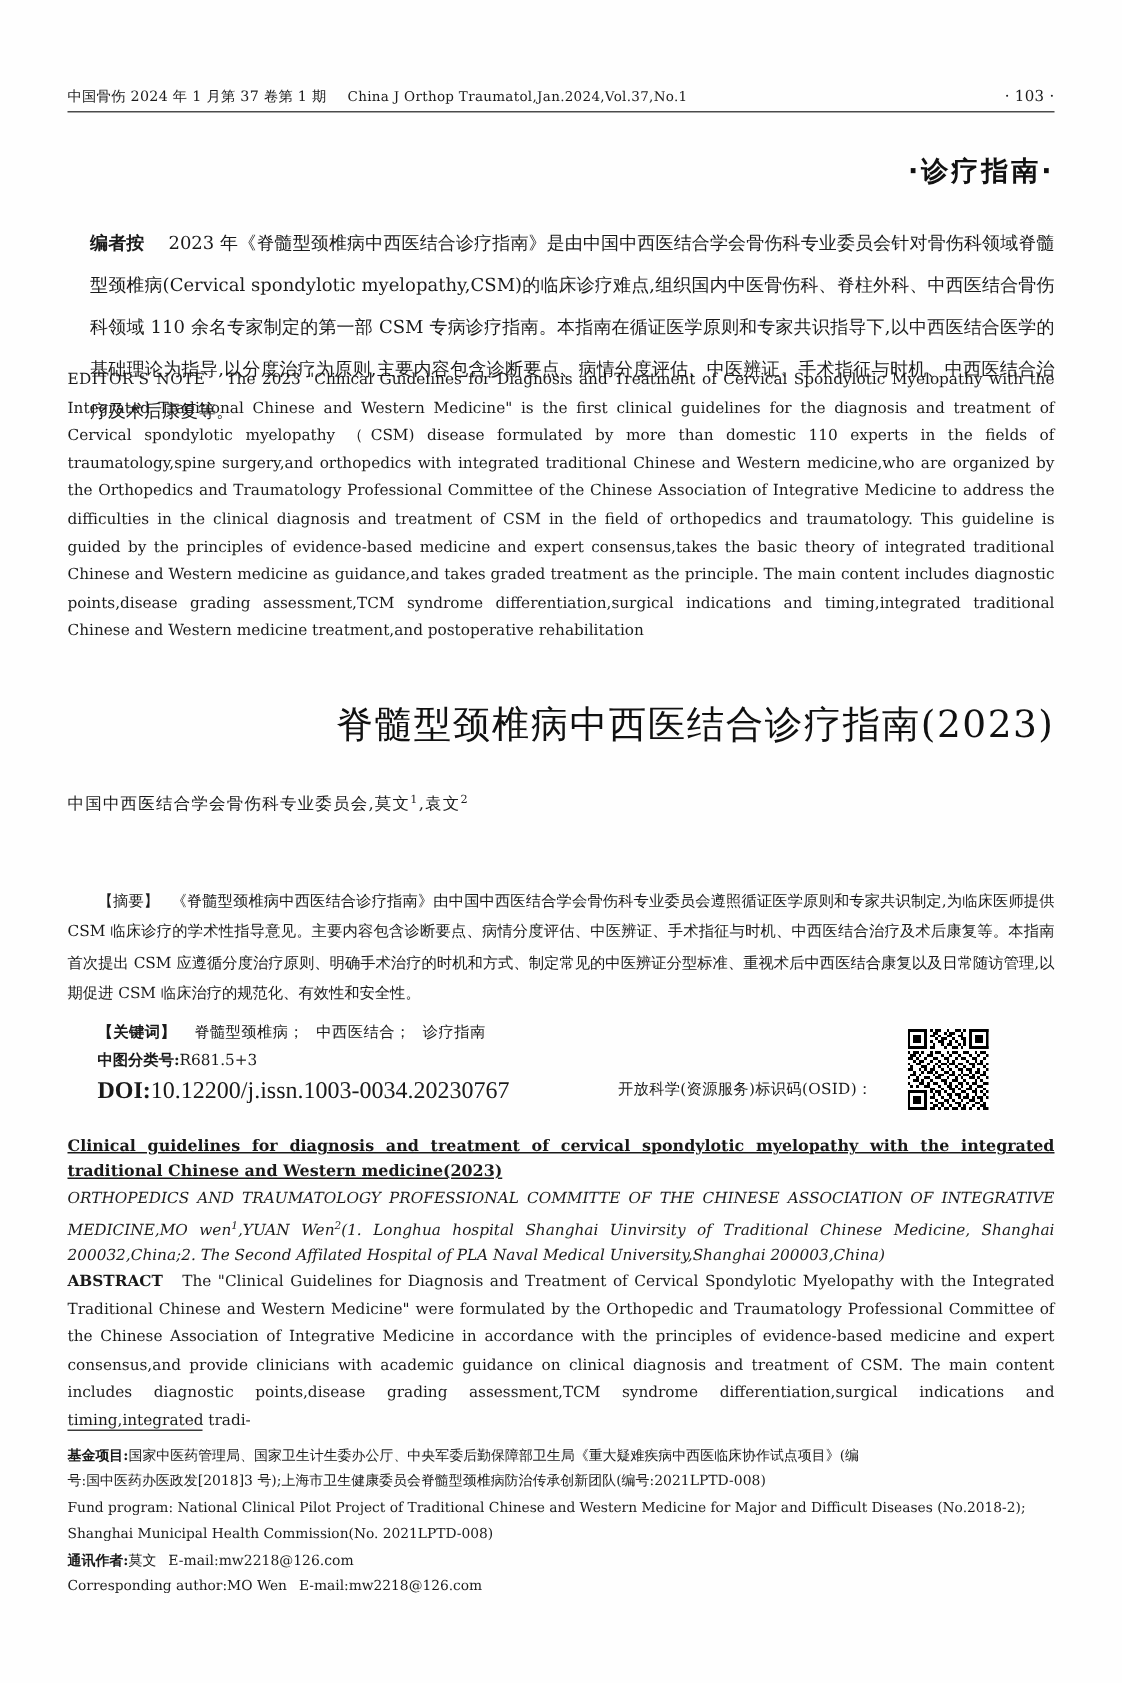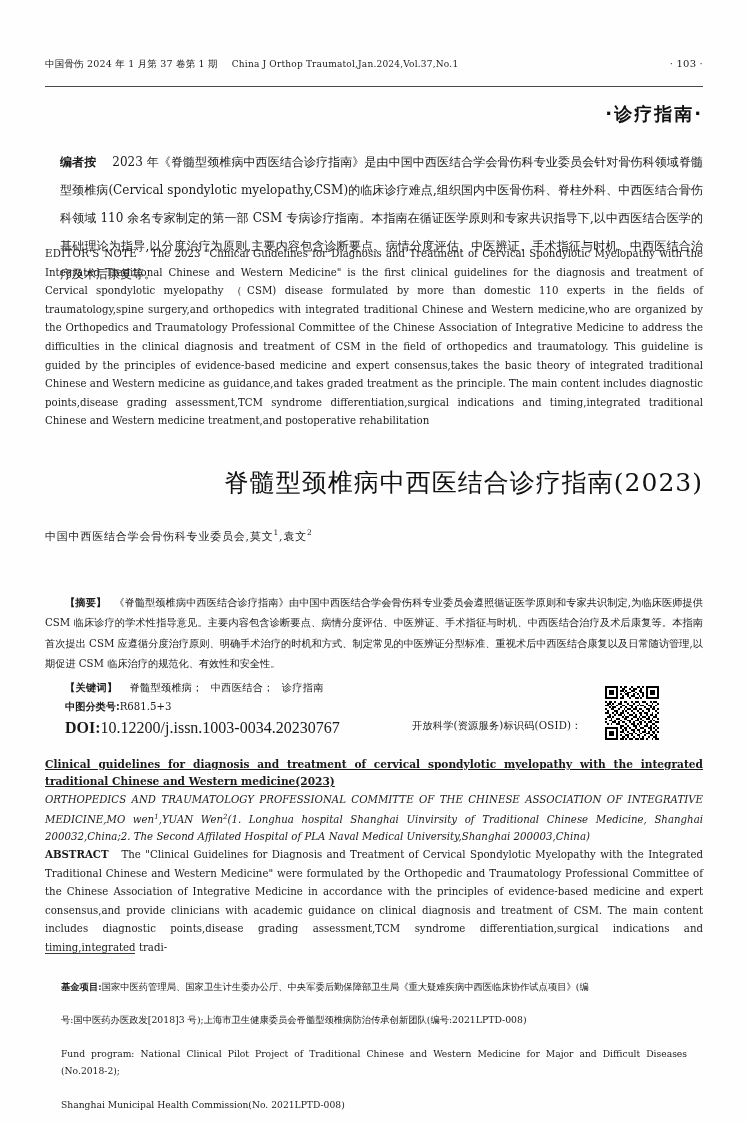--- a/index.html
+++ b/index.html
@@ -28,21 +28,21 @@
     position: absolute;
     left: 45px;
     top: 58px;
     width: 658px;
     display: flex;
     align-items: baseline;
     justify-content: space-between;
     font-size: 9.5px;
     letter-spacing: .2px;
     border-bottom: 1px solid #4a4a4a;
-    padding-bottom: 15px;
+    padding-bottom: 3px;
   }
   .runhead-left { display: flex; align-items: baseline; }
   .runhead-cn { font-family: "DejaVu Serif", "Liberation Serif", serif; font-size: 9.5px; }
   .runhead-en { margin-left: 14px; font-size: 9px; }
   .runhead-page { font-size: 10px; }
 
   
   .colhead {
     position: absolute;
     left: 45px;
@@ -118,21 +118,21 @@
   .abs-cn {
     position: absolute;
     left: 45px;
     top: 592px;
     width: 658px;
     font-size: 10.2px;
     line-height: 20.4px;
     text-align: justify;
   }
   .abs-cn .ind { display: inline-block; width: 20px; }
-  .abs-cn .lab { font-weight: bold; }
+  .abs-cn .lab { font-weight: normal; }
   .abs-cn .gap { display: inline-block; width: 8px; }
 
   .kw-cn {
     position: absolute;
     left: 65px;
     top: 681px;
     font-size: 10.2px;
     letter-spacing: .3px;
   }
   .kw-cn .lab { font-weight: bold; }
@@ -220,21 +220,21 @@
   }
   .fn {
     position: absolute;
     left: 45px;
     top: 962px;
     width: 658px;
     font-size: 9.3px;
     line-height: 17.4px;
     text-align: justify;
   }
-  .fn div { margin: 16px; }
+  .fn div { margin: 0; }
   .fn .bk { font-weight: bold; }
   .fn .sp { display: inline-block; width: 8px; }
   .fn-en { font-size: 9.2px; }
 </style>
 </head>
 <body>
 
 <div class="page">
 
   <div class="runhead">

